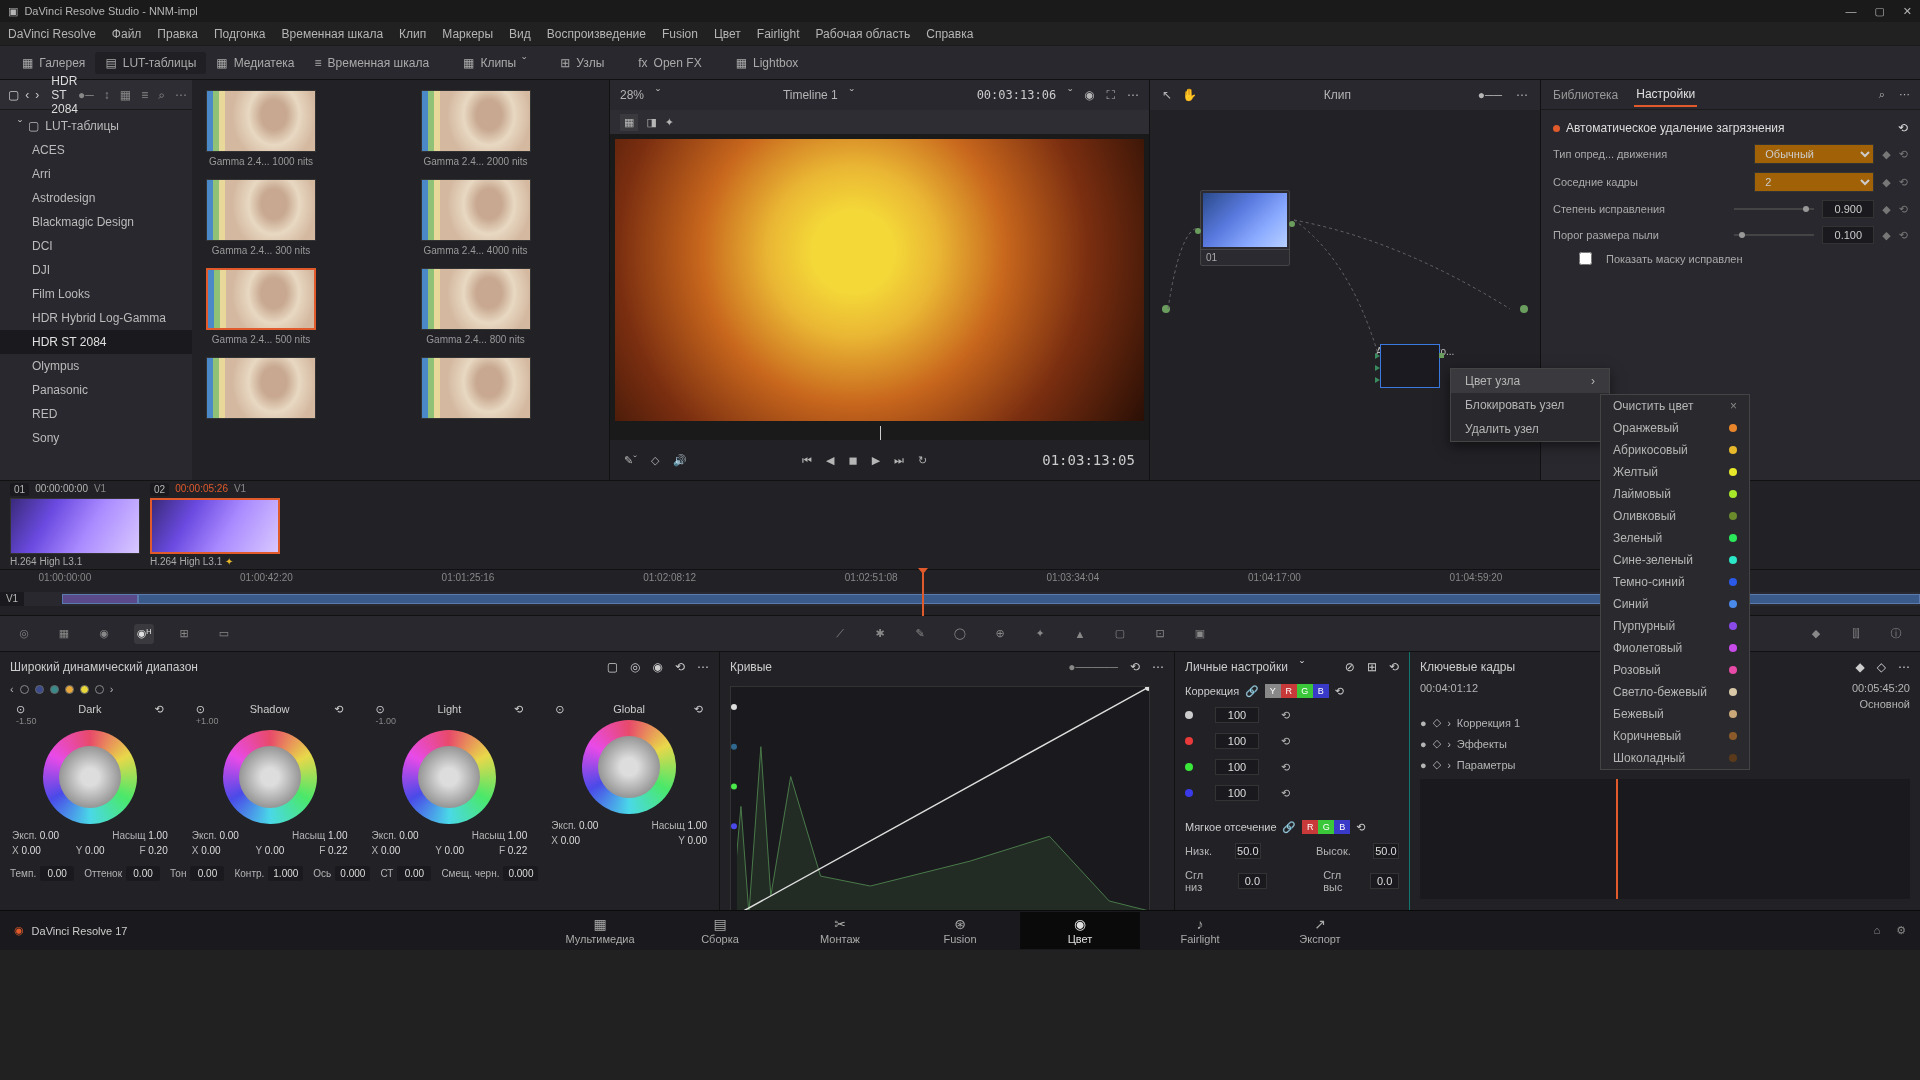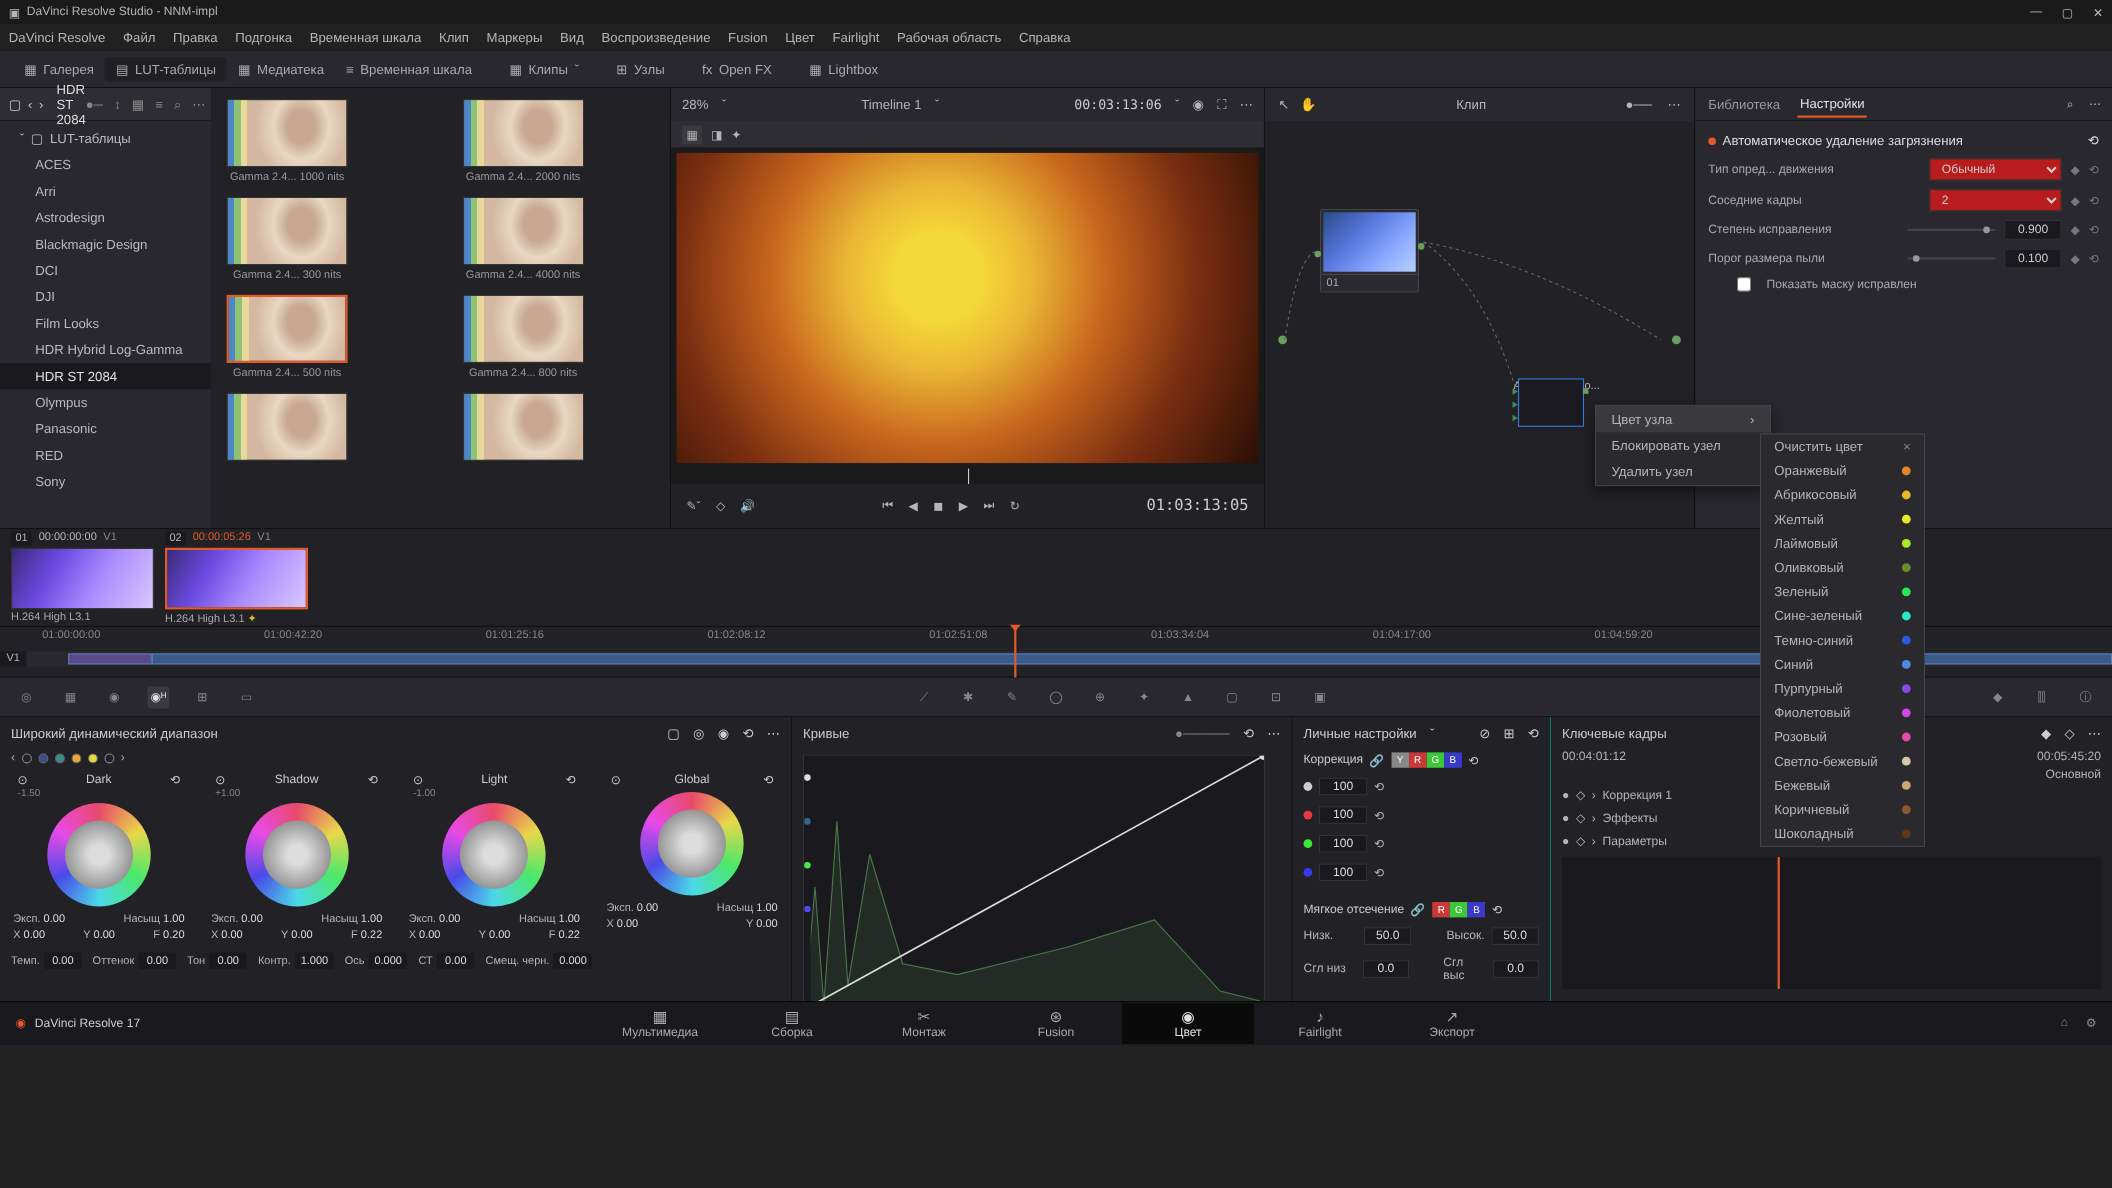--- a/index.html
+++ b/index.html
@@ -67,21 +67,21 @@
 
 .right-panel { width: 380px; background: #28282e; border-left:1px solid #111;}
 .rp-tabs { height: 30px; display: flex; align-items: center; padding: 0 10px; gap: 14px; border-bottom:1px solid #1a1a1a;}
 .rp-tab { padding:4px 2px; font-size:12px; color:#999; cursor:pointer;}
 .rp-tab.active { color:#e0e0e0; border-bottom:2px solid #e05a2b;}
 .rp-sect { padding:6px 12px;}
 .fx-title { display:flex; align-items:center; gap:6px; font-size:12px; padding:5px 0; color:#ddd;}
 .fx-dot { width:7px; height:7px; background:#e05a2b; border-radius:50%;}
 .prop-row { display:flex; align-items:center; padding:4px 0; font-size:11px; gap:8px;}
 .prop-lbl { flex:1; color:#aaa;}
-.prop-sel { background:#b91c1c; border:1px solid #333; color:#ccc; padding:2px 20px 2px 6px; width:120px; font-size:11px;}
+.prop-sel { background:#a16207; border:1px solid #333; color:#ccc; padding:2px 20px 2px 6px; width:120px; font-size:11px;}
 .prop-val { background:#1a1a1e; border:1px solid #333; color:#ccc; padding:2px 6px; width:52px; text-align:center; font-size:11px;}
 .prop-slider { flex:1; height:2px; background:#444; position:relative; max-width:80px;}
 .prop-slider::after { content:""; position:absolute; width:6px; height:6px; background:#999; border-radius:50%; top:-2px; right:5px;}
 .prop-icons { display:flex; gap:8px; color:#777;}
 .collapse-row { padding:6px 0; font-size:12px; color:#ccc; cursor:pointer;}
 
 .clips-row { height: 90px; background: #212126; display: flex; align-items: center; padding: 6px 10px; gap: 10px; border-top:1px solid #111; border-bottom:1px solid #111;}
 .clip { width: 130px; }
 .clip-hdr { display:flex; gap:6px; font-size:10px; margin-bottom:2px;}
 .clip-num { background:#1a1a1e; padding:1px 4px; border-radius:2px;}
@@ -121,21 +121,21 @@
 .wh-val { color:#ddd;}
 .globals { display:flex; gap:10px; padding-top:8px; font-size:10px; flex-wrap:wrap;}
 .glob-item { display:flex; gap:4px; align-items:center;}
 .glob-val { background:#1a1a1e; padding:2px 5px; border-radius:2px; color:#ddd; min-width:34px; text-align:center;}
 
 .curves-panel { width: 455px; padding: 8px 10px; border-right:1px solid #111;}
 .curve-area { width:420px; height:232px; position:relative; background:#1a1a1e; border:1px solid #333; margin-top:6px;}
 .curve-area svg { position:absolute; inset:0;}
 
 .custom-panel { width: 235px; padding: 8px 10px; border-right:1px solid #0f766e;}
-.chan-row { display:flex; align-items:center; gap:6px; padding:5px 0;}
+.chan-row { display:flex; align-items:center; gap:22px; padding:5px 0;}
 .chan-dot { width:8px; height:8px; border-radius:50%;}
 .chan-val { background:#1a1a1e; border:1px solid #333; width:44px; text-align:center; padding:1px; font-size:11px; color:#ddd;}
 .sect-lbl { font-size:11px; color:#ccc; padding:4px 0; display:flex; align-items:center; gap:6px;}
 .rgb-btns { display:flex;}
 .rgb-b { width:16px; height:14px; font-size:9px; text-align:center; line-height:14px; color:#fff;}
 
 .keyf-panel { flex:1; padding: 8px 10px;}
 .kf-hdr { display:flex; justify-content:space-between; font-size:11px; padding:2px 0;}
 .kf-row { display:flex; align-items:center; gap:6px; padding:4px 0; font-size:11px;}
 .kf-track { position:relative; height:120px; margin-top:4px; background:#1a1a1e;}

